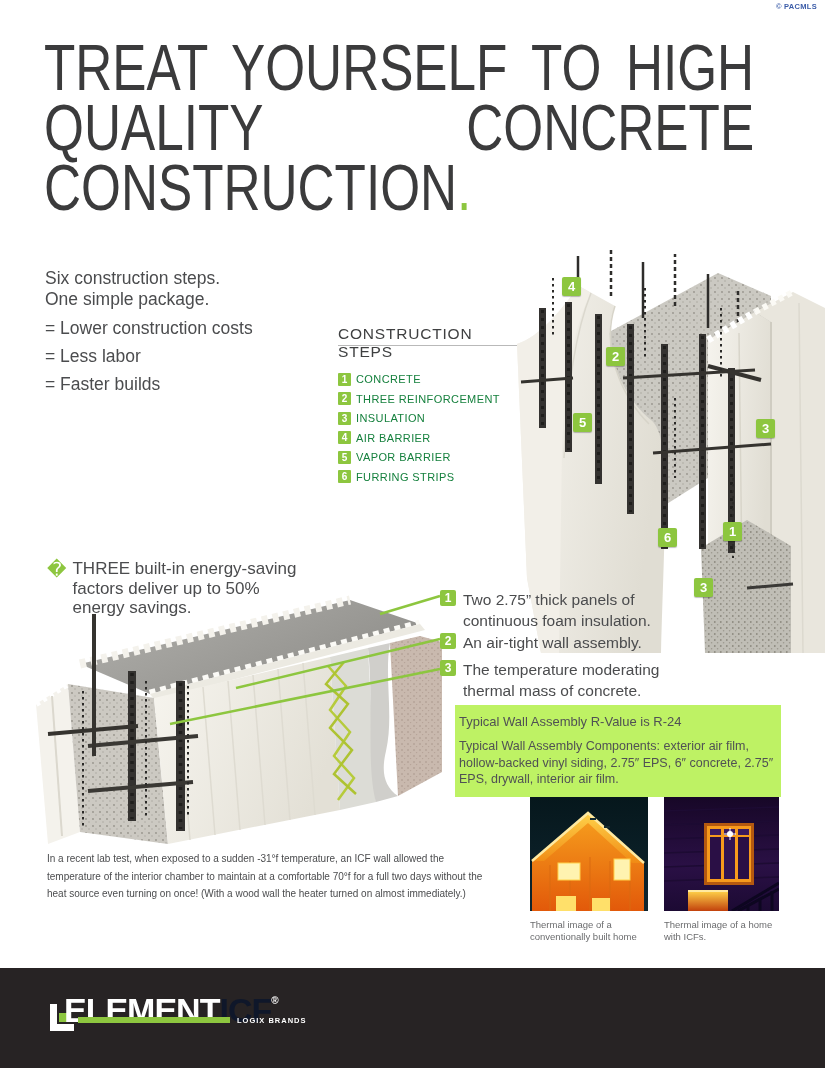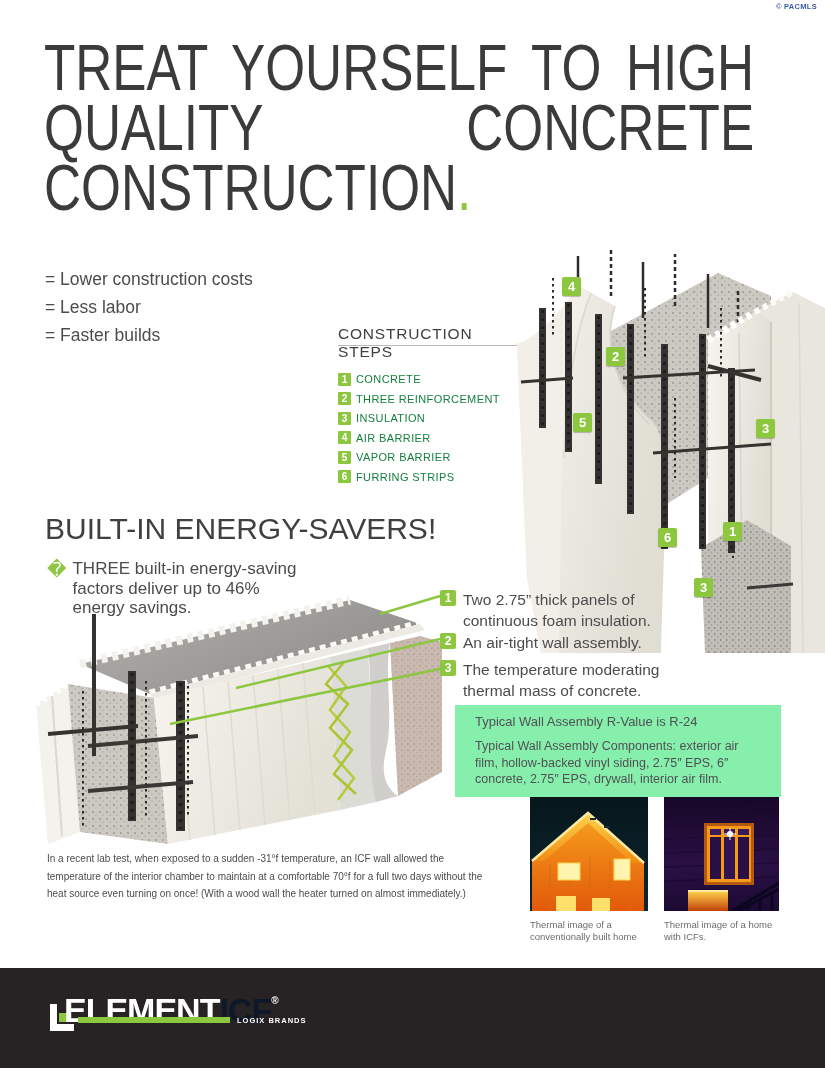--- a/index.html
+++ b/index.html
@@ -43,22 +43,22 @@
   .etext{width:240px;font-size:17px;line-height:19.5px;color:#4b4c4e}
   
   .callout{position:absolute;left:440px;display:flex;align-items:flex-start}
   .co1{top:589px}.co2{top:632px}.co3{top:659px}
   .cochip{width:16px;height:16px;flex:0 0 16px;background:#8dc63f;color:#fff;font-size:12px;
           font-weight:bold;display:flex;align-items:center;justify-content:center;border-radius:2px;
           margin:1px 7px 0 0}
   .cotext{font-size:15.5px;line-height:21px;color:#4b4c4e;width:208px}
   .co2 .cotext{width:235px}
   
-  .infobox{position:absolute;left:455px;top:705px;width:326px;background:#86efac;
-           padding:9px 20px;box-sizing:border-box}
+  .infobox{position:absolute;left:455px;top:705px;width:326px;background:#bef264;
+           padding:9px 4px;box-sizing:border-box}
   .info1{font-size:13px;color:#505154;margin-bottom:9px}
   .info2{font-size:12.5px;line-height:16.5px;color:#505154}
   
   .lab{position:absolute;left:47px;top:850px;width:448px;font-size:10px;line-height:17.6px;color:#4b4c4e}
   
   .fig{position:absolute;top:797px;height:114px}
   .fig1{left:530px;width:118px}.fig2{left:664px;width:115px}
   .cap{position:absolute;top:919px;font-size:9.5px;line-height:11.5px;color:#6b6c6e}
   .cap1{left:530px;width:112px}.cap2{left:664px;width:118px}
   
@@ -85,20 +85,24 @@
 
   <div class="headline">
     <div class="hl-inner">
       <div class="hl-line">TREAT YOURSELF TO HIGH</div>
       <div class="hl-line">QUALITY CONCRETE</div>
       <div class="hl-line last"><span>CONSTRUCTION</span><span class="hl-dot">.</span></div>
     </div>
   </div>
 
   <div class="cost">
+    <div class="cost-sub">
+      <div>Six construction steps.</div>
+      <div>One simple package.</div>
+    </div>
     <div class="benefit">= Lower construction costs</div>
     <div class="benefit">= Less labor</div>
     <div class="benefit">= Faster builds</div>
   </div>
 
   <div class="steps-rule"></div>
   <div class="steps">
     <div class="steps-title">CONSTRUCTION STEPS</div>
     <div class="step">
         <span class="schip">1</span>
@@ -207,24 +211,23 @@
   </svg>
 
   <div class="dchip dc0">4</div>
   <div class="dchip dc1">2</div>
   <div class="dchip dc2">5</div>
   <div class="dchip dc3">3</div>
   <div class="dchip dc4">6</div>
   <div class="dchip dc5">1</div>
   <div class="dchip dc6">3</div>
 
-  <div class="energy-title h2">BUILT-IN ENERGY-SAVERS!</div>
   <div class="ebullet">
     <span class="ediamond">�</span>
-    <div class="etext">THREE built-in energy-saving factors deliver up to 46% energy savings.</div>
+    <div class="etext">THREE built-in energy-saving factors deliver up to 50% energy savings.</div>
   </div>
 
   <svg class="svgabs" style="left:28px;top:586px" width="420" height="262" viewBox="0 0 420 262">
     <defs>
       <linearGradient id="creamL" x1="0" y1="0" x2="1" y2="0.4">
         <stop offset="0" stop-color="#f7f5ef"></stop>
           <stop offset="1" stop-color="#e3e0d6"></stop>
       </linearGradient>
       <linearGradient id="topgray" x1="0" y1="0" x2="1" y2="0.6">
         <stop offset="0" stop-color="#b2b1ad"></stop>

